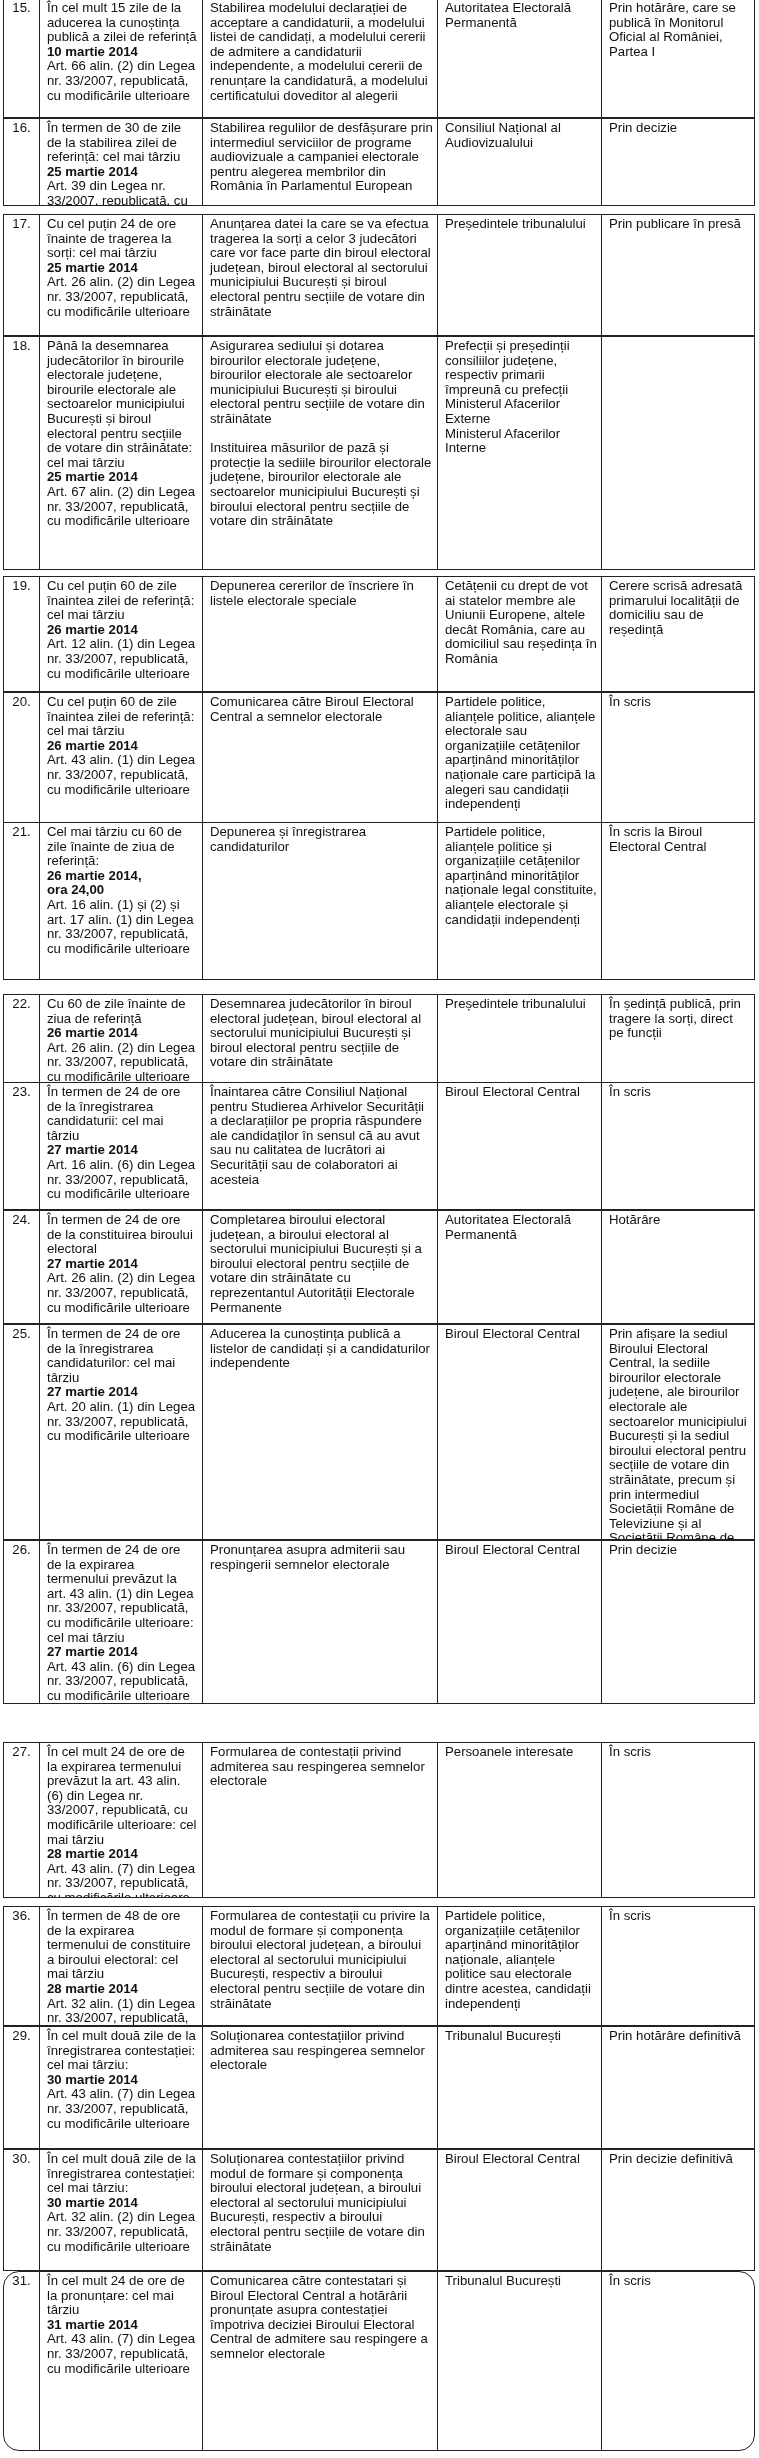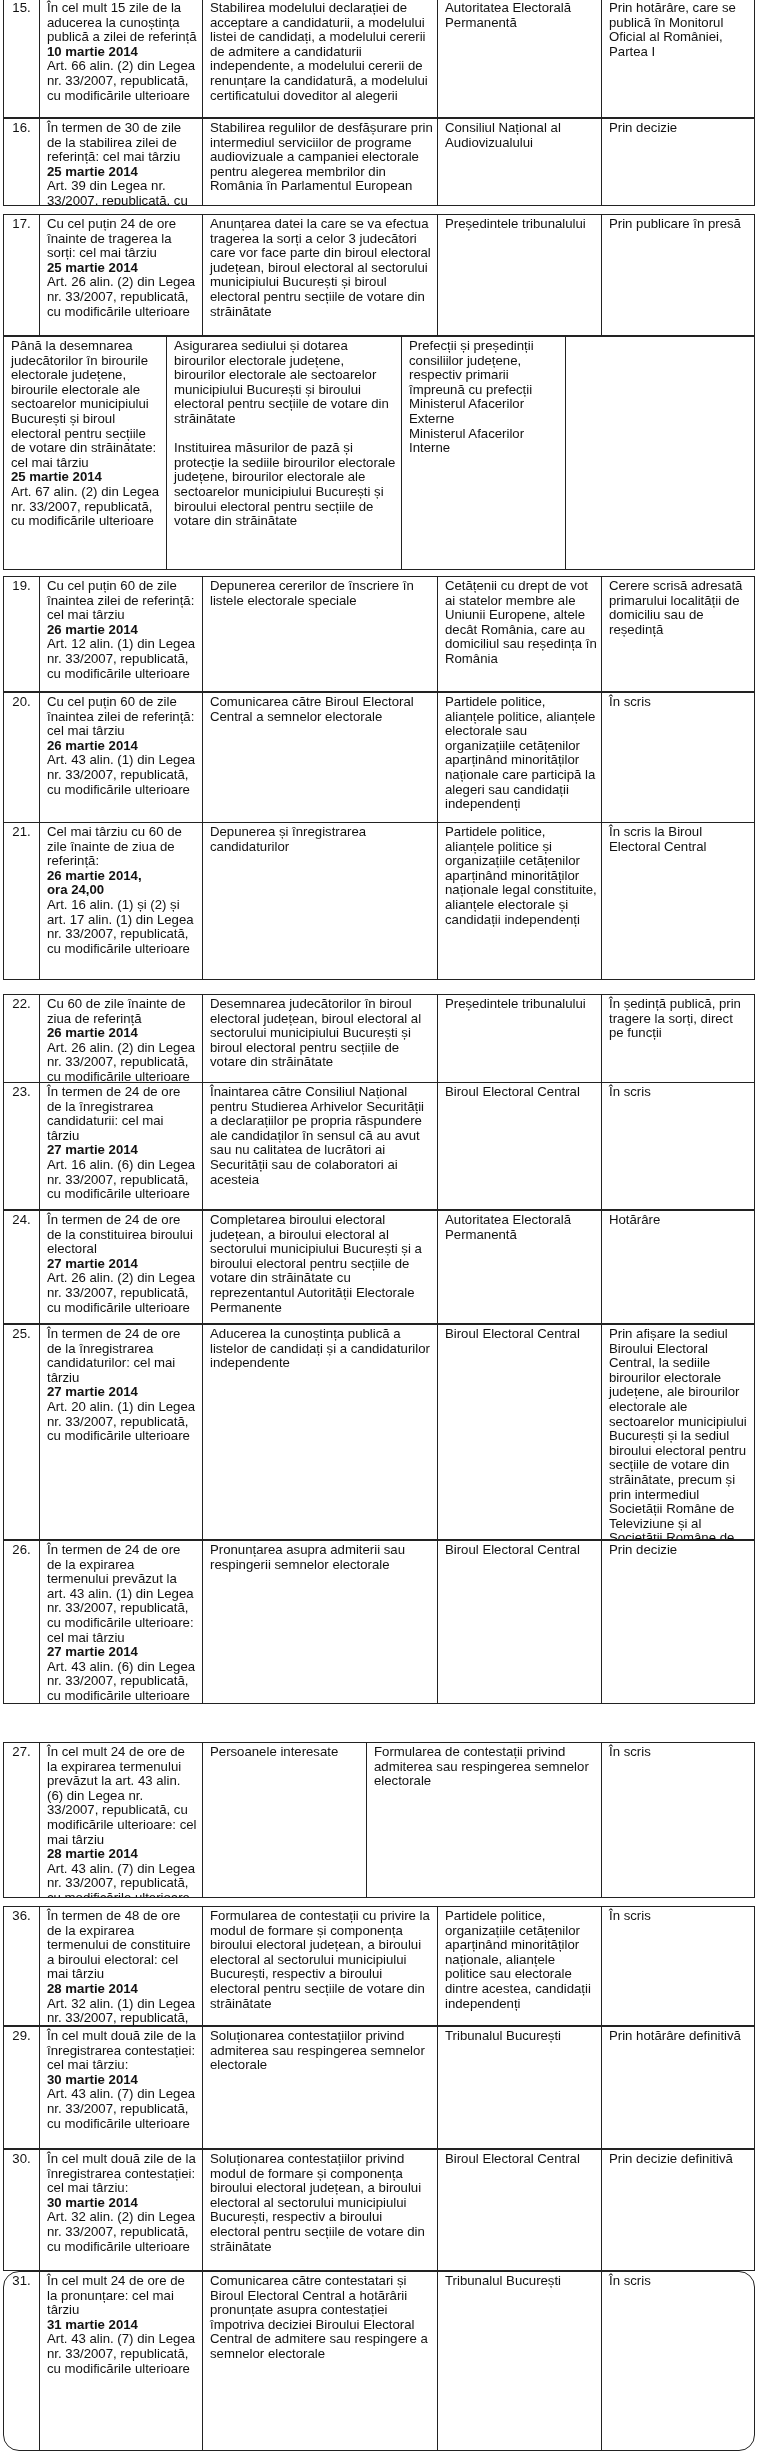--- a/index.html
+++ b/index.html
@@ -76,20 +76,23 @@
         <span class="ln">Anunțarea datei la care se va efectua tragerea la sorți a celor 3 judecători care vor face parte din biroul electoral județean, biroul electoral al sectorului municipiului București și biroul electoral pentru secțiile de votare din străinătate</span>
       </div>
       <div class="cell c-resp">
         <span class="ln">Președintele tribunalului</span>
       </div>
       <div class="cell c-mode">
         <span class="ln">Prin publicare în presă</span>
       </div>
     </div>
     <div class="row" style="top: 336px; height: 234px;">
+      <div class="cell c-no">
+        <span class="ln">18.</span>
+      </div>
       <div class="cell c-term">
         <span class="ln">Până la desemnarea judecătorilor în birourile electorale județene, birourile electorale ale sectoarelor municipiului București și biroul electoral pentru secțiile de votare din străinătate: cel mai târziu</span>
         <span class="b">25 martie 2014</span>
         <span class="ref">Art. 67 alin. (2) din Legea nr. 33/2007, republicată, cu modificările ulterioare</span>
       </div>
       <div class="cell c-desc">
         <span class="ln">Asigurarea sediului și dotarea birourilor electorale județene, birourilor electorale ale sectoarelor municipiului București și biroului electoral pentru secțiile de votare din străinătate</span>
         <span class="gap"></span>
         <span class="ln">Instituirea măsurilor de pază și protecție la sediile birourilor electorale județene, birourilor electorale ale sectoarelor municipiului București și biroului electoral pentru secțiile de votare din străinătate</span>
       </div>
@@ -257,25 +260,25 @@
     </div>
     <div class="row" style="top: 1742px; height: 156px;">
       <div class="cell c-no">
         <span class="ln">27.</span>
       </div>
       <div class="cell c-term">
         <span class="ln">În cel mult 24 de ore de la expirarea termenului prevăzut la art. 43 alin. (6) din Legea nr. 33/2007, republicată, cu modificările ulterioare: cel mai târziu</span>
         <span class="b">28 martie 2014</span>
         <span class="ref">Art. 43 alin. (7) din Legea nr. 33/2007, republicată, cu modificările ulterioare</span>
       </div>
+      <div class="cell c-desc">
+        <span class="ln">Formularea de contestații privind admiterea sau respingerea semnelor electorale</span>
+      </div>
       <div class="cell c-resp">
         <span class="ln">Persoanele interesate</span>
-      </div>
-      <div class="cell c-desc">
-        <span class="ln">Formularea de contestații privind admiterea sau respingerea semnelor electorale</span>
       </div>
       <div class="cell c-mode">
         <span class="ln">În scris</span>
       </div>
     </div>
     <div class="row" style="top: 1906px; height: 120px;">
       <div class="cell c-no">
         <span class="ln">36.</span>
       </div>
       <div class="cell c-term">

